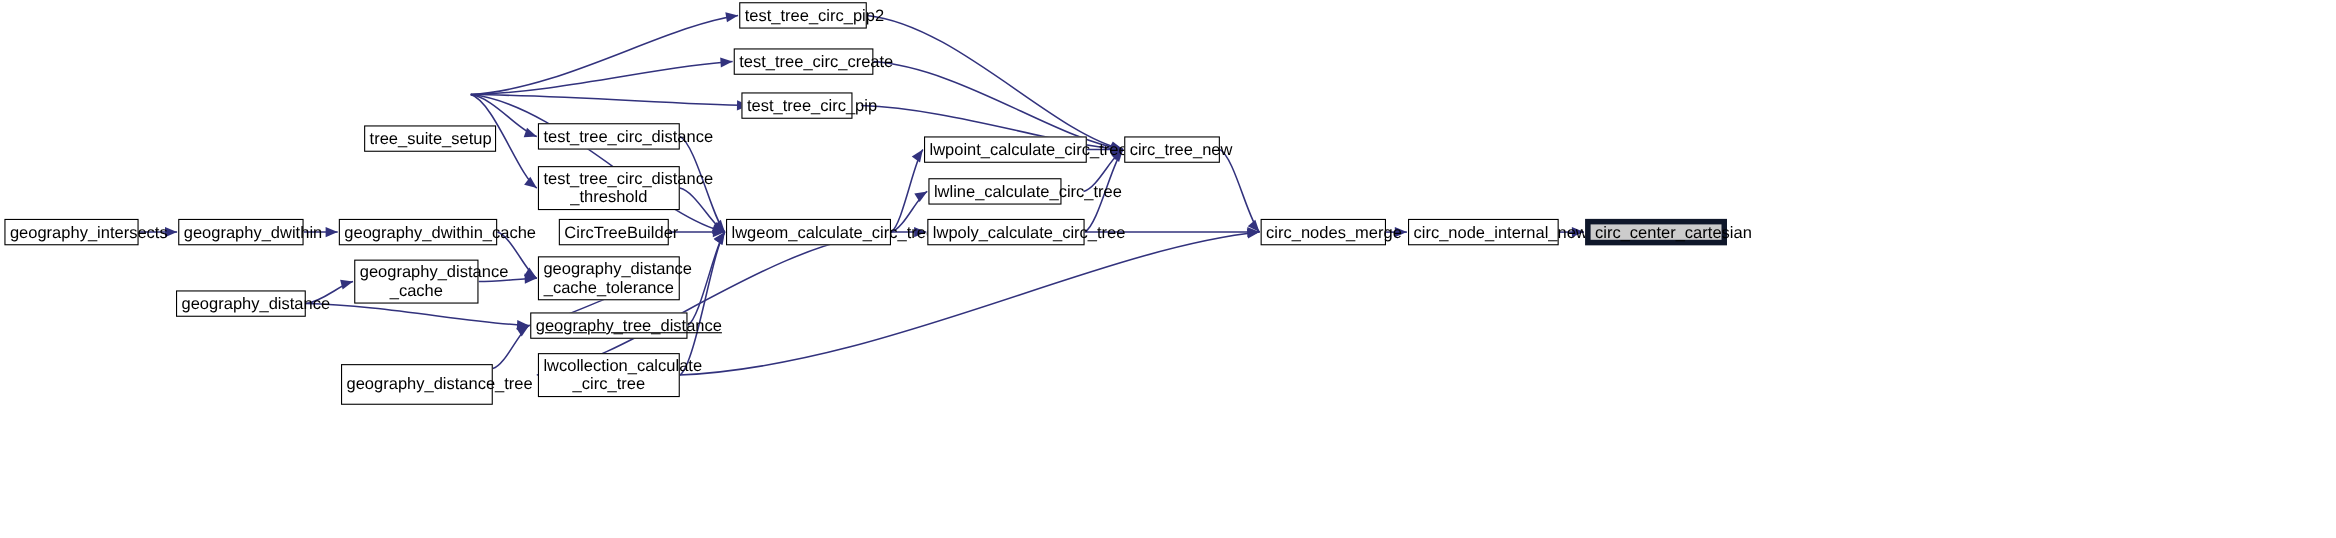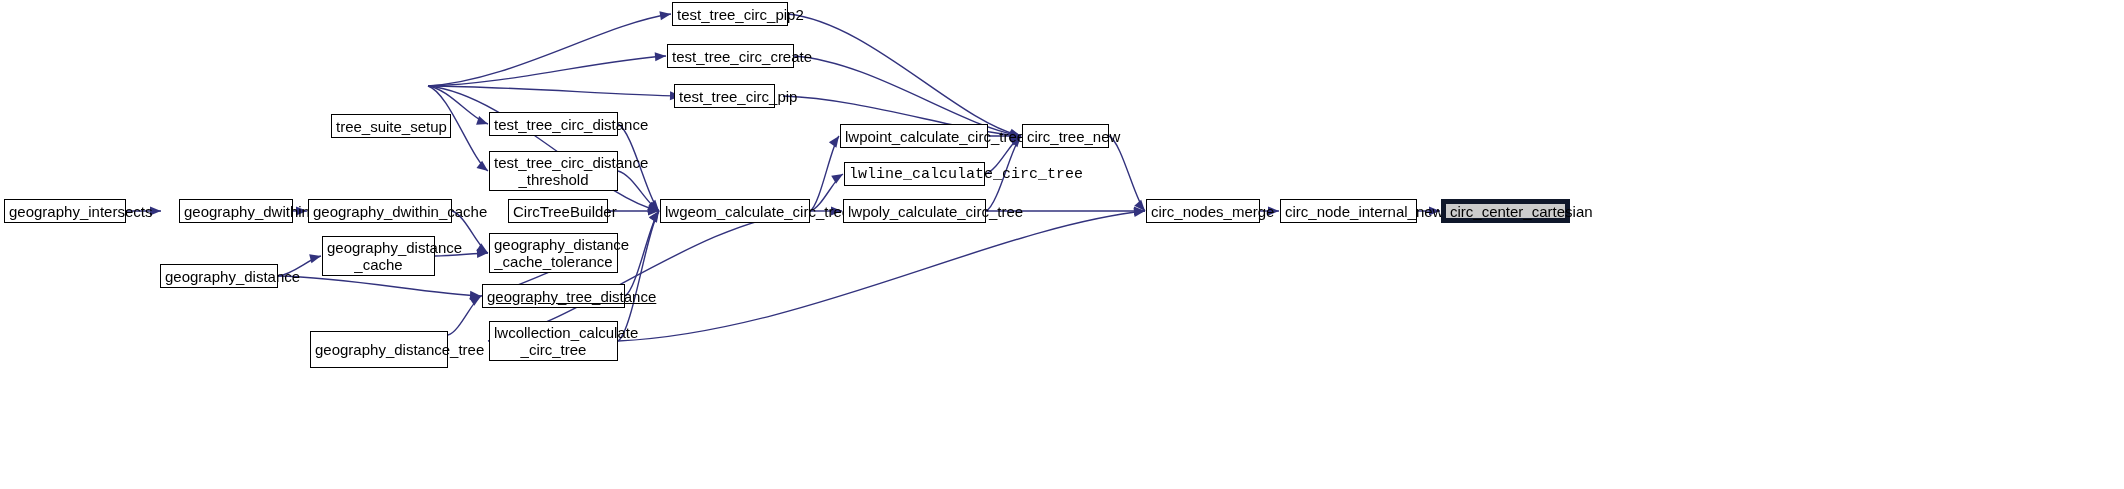--- a/index.html
+++ b/index.html
@@ -121,41 +121,41 @@
       <polygon points="1145,211 1134,206.4000000000001 1134,215.60000000000008" fill="#32327d"></polygon>
       <path d="M 1109 136 C 1121.6 141.625, 1134.92 200.875, 1145 211" stroke="#32327d" stroke-width="1.4" fill="none"></path>
       <polygon points="1145,211 1141.1884461823881,199.70256411855112 1134.2807678365714,205.77907461971344" fill="#32327d"></polygon>
       <path d="M 1260 211 C 1266.65 211, 1273.68 211, 1279 211" stroke="#32327d" stroke-width="1.4" fill="none"></path>
       <polygon points="1279,211 1267.9999999999998,206.40000000000066 1268.0000000000002,215.60000000000065" fill="#32327d"></polygon>
       <path d="M 1417 211 C 1425.05 211, 1433.56 211, 1440 211" stroke="#32327d" stroke-width="1.4" fill="none"></path>
       <polygon points="1440,211 1428.9999999999998,206.40000000000055 1429.0000000000002,215.60000000000053" fill="#32327d"></polygon>
     </svg>
   <div id="node-layer">
       <div class="node" style="left: 4px; top: 199px; width: 122px; height: 24px;"><span class="node-label">geography_intersects</span></div>
-      <div class="node" style="left: 162px; top: 199px; width: 114px; height: 24px; margin-left: 17px;"><span class="node-label">geography_dwithin</span></div>
+      <div class="node" style="left: 162px; top: 199px; width: 114px; height: 24px;"><span class="node-label">geography_dwithin</span></div>
       <div class="node" style="left: 308px; top: 199px; width: 144px; height: 24px;"><span class="node-label">geography_dwithin_cache</span></div>
       <div class="node" style="left: 160px; top: 264px; width: 118px; height: 24px;"><span class="node-label">geography_distance</span></div>
       <div class="node" style="left: 322px; top: 236px; width: 113px; height: 40px;"><span class="node-label">geography_distance
 _cache</span></div>
       <div class="node" style="left: 310px; top: 331px; width: 138px; height: 37px; align-items: center;"><span class="node-label">geography_distance_tree</span></div>
       <div class="node" style="left: 331px; top: 74px; width: 120px; height: 24px; margin-top: 40px;"><span class="node-label">tree_suite_setup</span></div>
       <div class="node" style="left: 672px; top: 2px; width: 116px; height: 24px;"><span class="node-label">test_tree_circ_pip2</span></div>
       <div class="node" style="left: 667px; top: 44px; width: 127px; height: 24px;"><span class="node-label">test_tree_circ_create</span></div>
       <div class="node" style="left: 674px; top: 84px; width: 101px; height: 24px;"><span class="node-label">test_tree_circ_pip</span></div>
       <div class="node" style="left: 489px; top: 112px; width: 129px; height: 24px;"><span class="node-label">test_tree_circ_distance</span></div>
       <div class="node" style="left: 489px; top: 151px; width: 129px; height: 40px;"><span class="node-label">test_tree_circ_distance
 _threshold</span></div>
       <div class="node" style="left: 508px; top: 199px; width: 100px; height: 24px;"><span class="node-label">CircTreeBuilder</span></div>
       <div class="node" style="left: 489px; top: 233px; width: 129px; height: 40px;"><span class="node-label">geography_distance
 _cache_tolerance</span></div>
       <div class="node" style="left: 482px; top: 284px; width: 143px; height: 24px; text-decoration: underline;"><span class="node-label">geography_tree_distance</span></div>
       <div class="node" style="left: 489px; top: 321px; width: 129px; height: 40px;"><span class="node-label">lwcollection_calculate
 _circ_tree</span></div>
       <div class="node" style="left: 660px; top: 199px; width: 150px; height: 24px;"><span class="node-label">lwgeom_calculate_circ_tree</span></div>
       <div class="node" style="left: 840px; top: 124px; width: 148px; height: 24px;"><span class="node-label">lwpoint_calculate_circ_tree</span></div>
-      <div class="node" style="left: 844px; top: 162px; width: 141px; height: 24px; font-family: Liberation Mono, monospace;"><span class="node-label">lwline_calculate_circ_tree</span></div>
+      <div class="node" style="left: 844px; top: 162px; width: 121px; height: 24px;"><span class="node-label">lwline_calculate_circ_tree</span></div>
       <div class="node" style="left: 843px; top: 199px; width: 143px; height: 24px; align-items: center;"><span class="node-label">lwpoly_calculate_circ_tree</span></div>
       <div class="node" style="left: 1022px; top: 124px; width: 87px; height: 24px;"><span class="node-label">circ_tree_new</span></div>
       <div class="node" style="left: 1146px; top: 199px; width: 114px; height: 24px;"><span class="node-label">circ_nodes_merge</span></div>
       <div class="node" style="left: 1280px; top: 199px; width: 137px; height: 24px; text-align: right;"><span class="node-label">circ_node_internal_new</span></div>
       <div class="node highlight" style="left: 1441px; top: 199px; width: 129px; height: 24px;"><span class="node-label">circ_center_cartesian</span></div>
     </div>
 </div>
 
 </body></html>

